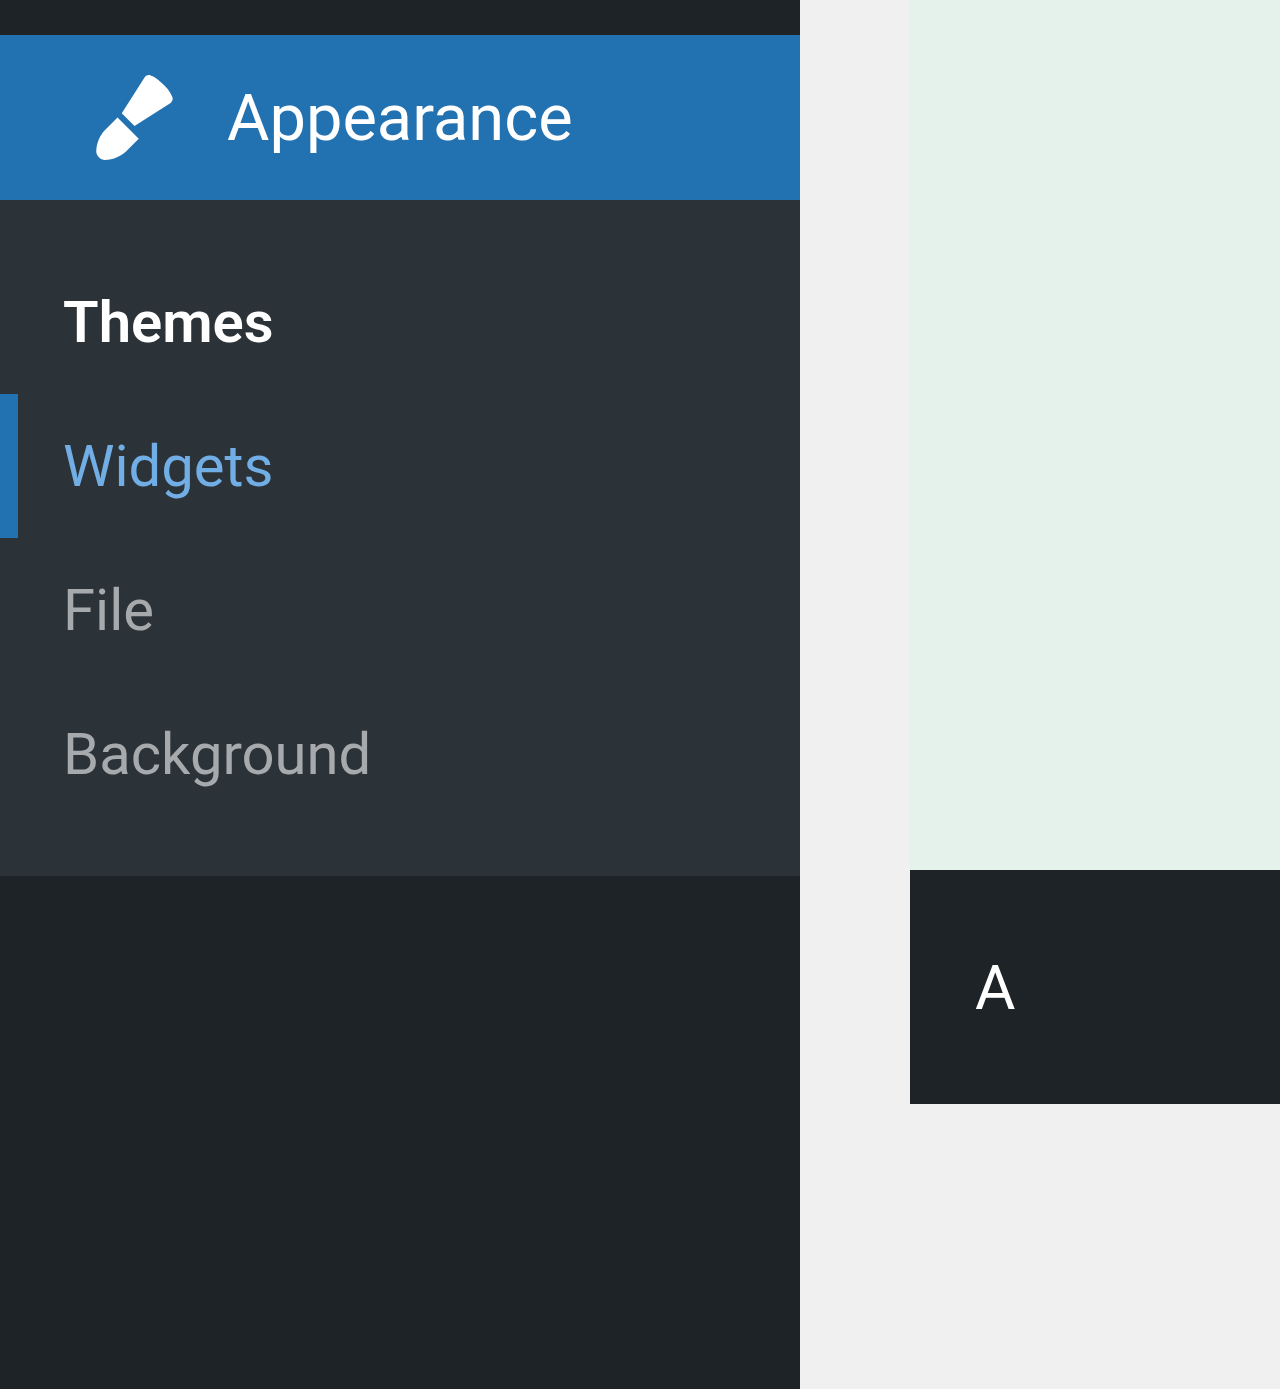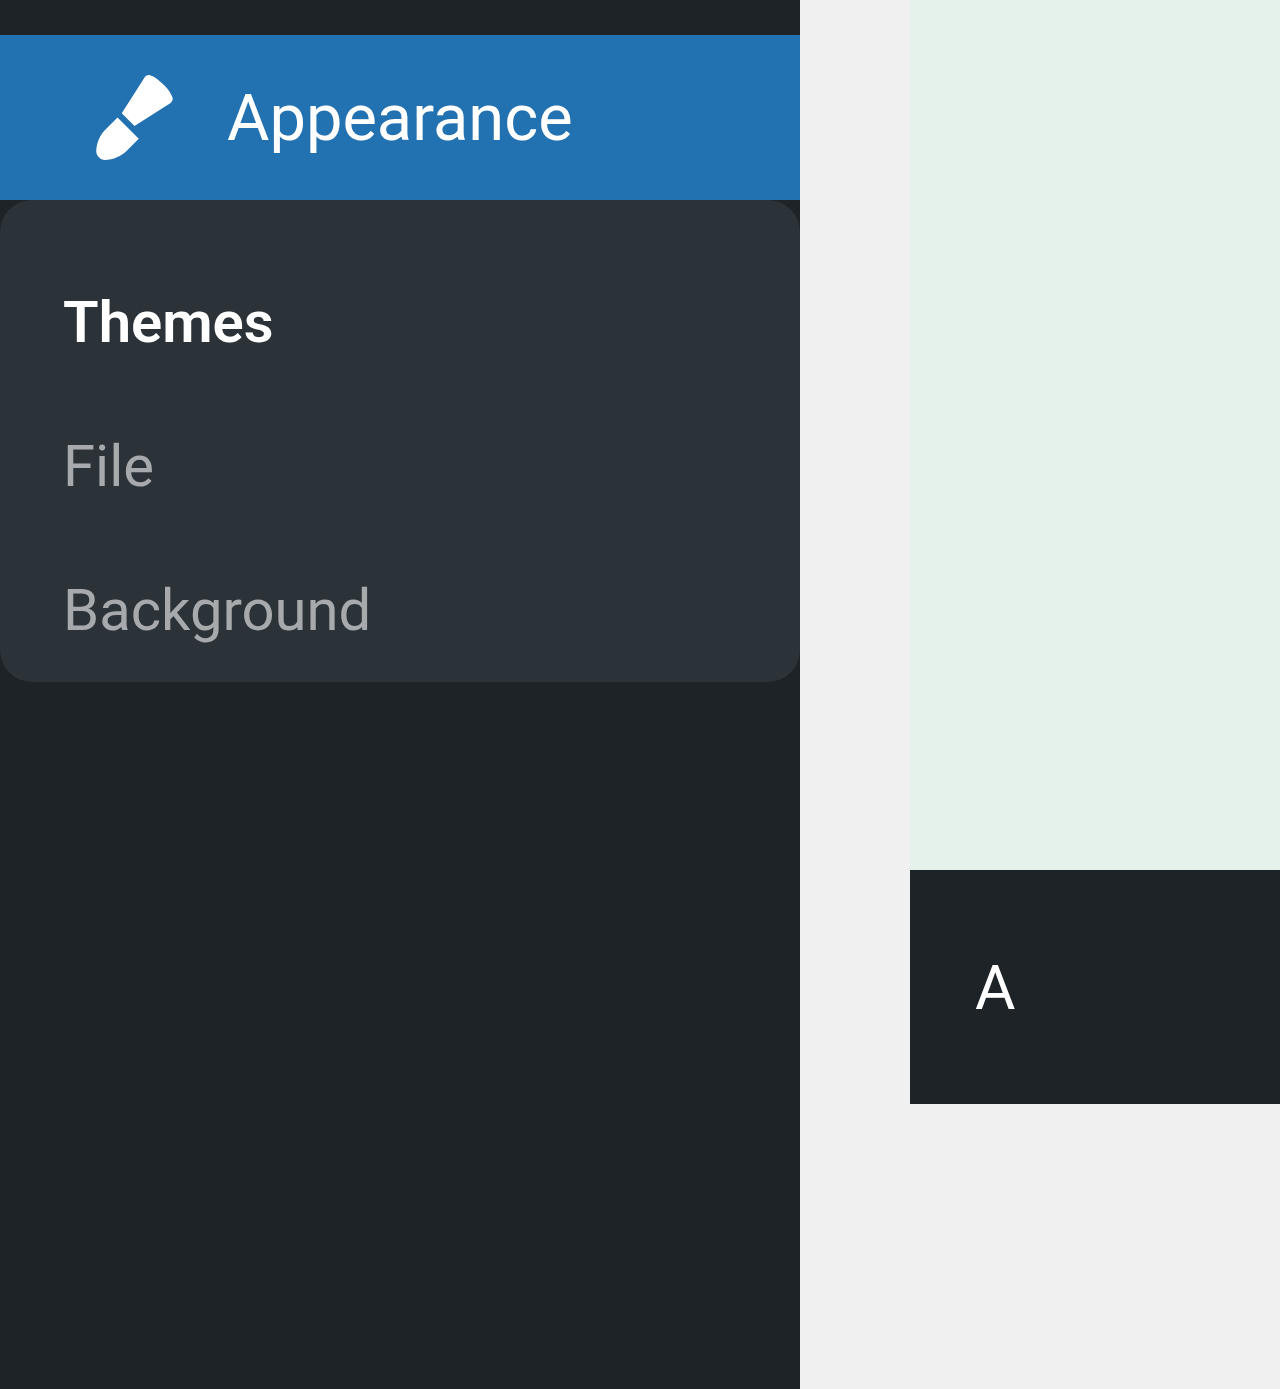--- a/index.html
+++ b/index.html
@@ -60,21 +60,21 @@
     
     .menu-header-label {
       font-size: 65px;
       font-weight: 400;
       color: #ffffff;
     }
     
     .submenu {
       background: #2c3338;
       padding-top: 50px;
-      border-radius: 32px;
+      padding-bottom: 50px;
     }
     
     .submenu-item {
       padding: 38px 0 38px 63px;
       font-size: 58px;
       color: #a7aaad;
       cursor: pointer;
       position: relative;
     }
     
@@ -155,20 +155,23 @@
         <path d="M13.8 0.1c-0.5-0.2-1.1 0-1.4 0.4L7 9l3 3 8.5-5.4c0.4-0.3 0.6-0.9 0.4-1.4-0.5-1.4-1.5-2.5-2.7-3.5C15.4 0.9 14.6 0.4 13.8 0.1zM6 10l-3 3c-1 1-2 3-2 5 0 1 1 2 2 2 2 0 4-1 5-2l3-3L6 10z"></path>
       </svg>
     </span>
     <span class="menu-header-label">Appearance</span>
   </div>
 
   <div class="submenu">
     <div class="submenu-item active">
       <span>Themes</span>
     </div>
+    <div class="submenu-item current">
+      <span>Widgets</span>
+    </div>
     <div class="submenu-item">
       <span>File</span>
     </div>
     <div class="submenu-item">
       <span>Background</span>
     </div>
   </div>
 
   <div class="bottom-area"></div>
 </div>

